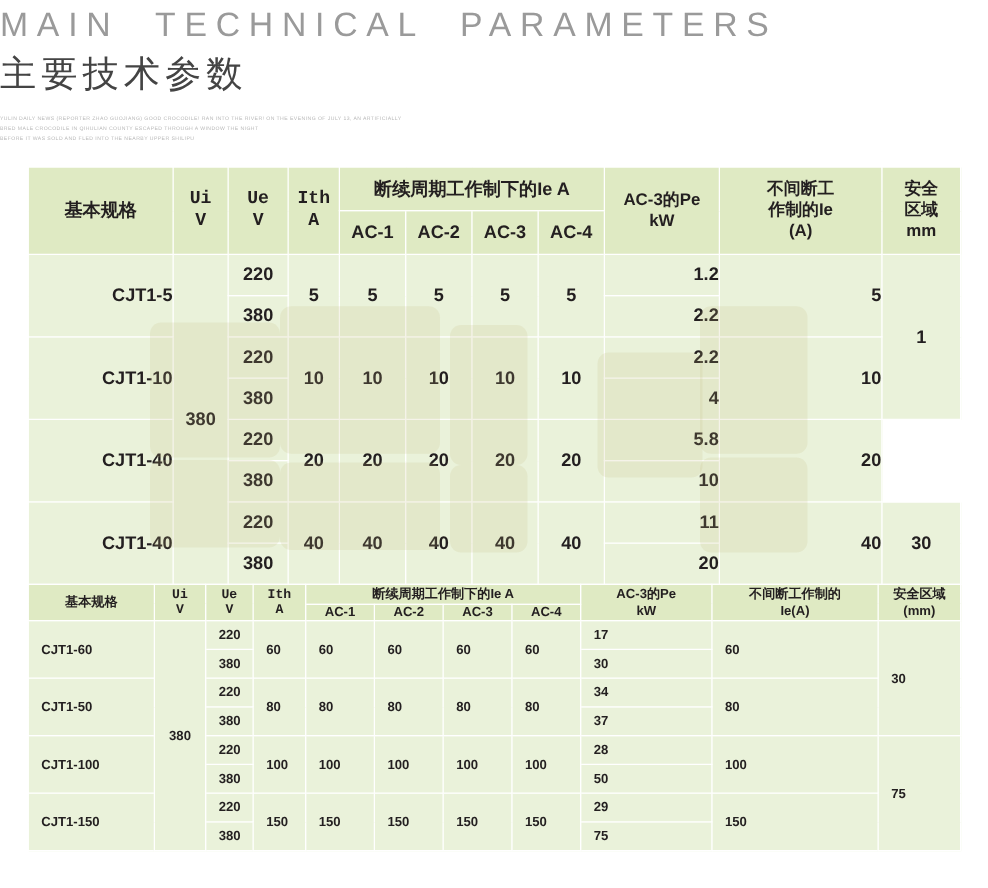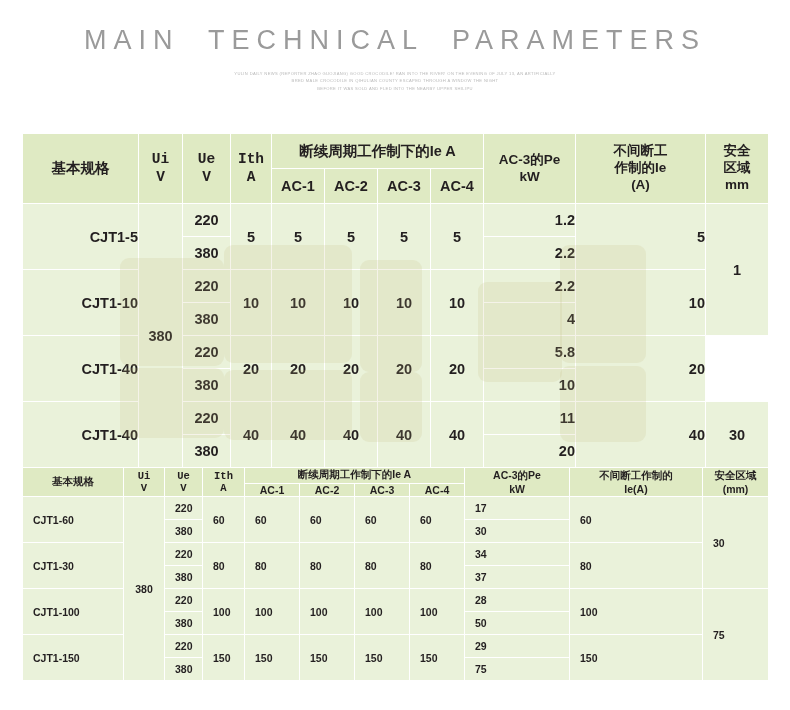--- a/index.html
+++ b/index.html
@@ -6,21 +6,21 @@
   body{
     width:790px;height:710px;
     background:#ffffff;
     font-family:"Liberation Sans","DejaVu Sans",sans-serif;
     color:#231f20;
     overflow:hidden;
     position:relative;
   }
 
   
-  .title-block{ text-align:center; padding-top:26px; }
+  .title-block{ text-align:left; padding-top:6px; }
   .title-en{
     font-size:27px;
     letter-spacing:7px;
     color:#9a9a9a;
     font-weight:400;
     line-height:1.1;
     white-space:pre;
   }
   .title-cn{
     font-size:29px;
@@ -88,20 +88,21 @@
     border-radius:9px;
     z-index:5;
     pointer-events:none;
   }
 </style>
 </head>
 <body>
 
 <div class="title-block">
   <div class="title-en">MAIN  TECHNICAL  PARAMETERS</div>
+  <div class="title-cn">主要技术参数</div>
   <div class="subcopy">YULIN DAILY NEWS (REPORTER ZHAO GUOJIANG) GOOD CROCODILE! RAN INTO THE RIVER! ON THE EVENING OF JULY 13, AN ARTIFICIALLY
 BRED MALE CROCODILE IN QIHULIAN COUNTY ESCAPED THROUGH A WINDOW THE NIGHT
 BEFORE IT WAS SOLD AND FLED INTO THE NEARBY UPPER SHILIPU</div>
 </div>
 
 <div id="table1-wrap">
 <table class="tbl" id="table1">
   <colgroup>
     <col style="width:116px">
         <col style="width:44px">
@@ -288,21 +289,21 @@
     <td class="lft">17</td>
     <td class="lft" rowspan="2">60</td>
     <td class="lft" rowspan="4">30</td>
   </tr>
   <tr>
     <td class="volt lft">380</td>
     <td class="lft">30</td>
   </tr>
 
   <tr>
-    <td class="lft" rowspan="2">CJT1-30</td>
+    <td class="lft" rowspan="2">CJT1-50</td>
     <td class="volt lft">220</td>
     <td class="lft" rowspan="2">80</td>
     <td class="lft" rowspan="2">80</td>
     <td class="lft" rowspan="2">80</td>
     <td class="lft" rowspan="2">80</td>
     <td class="lft" rowspan="2">80</td>
     <td class="lft">34</td>
     <td class="lft" rowspan="2">80</td>
   </tr>
   <tr>

